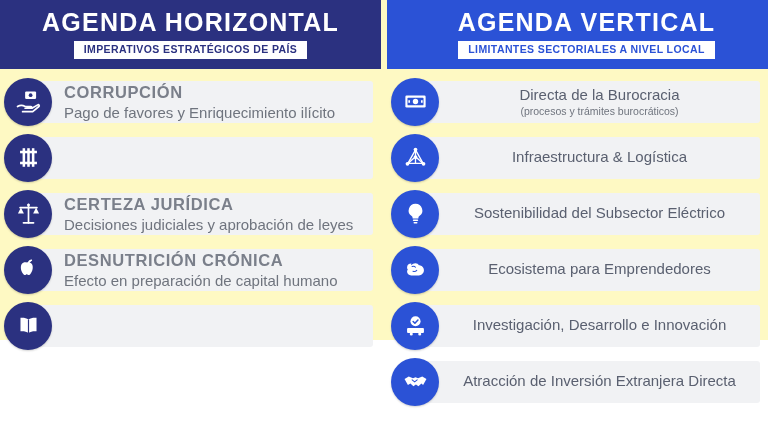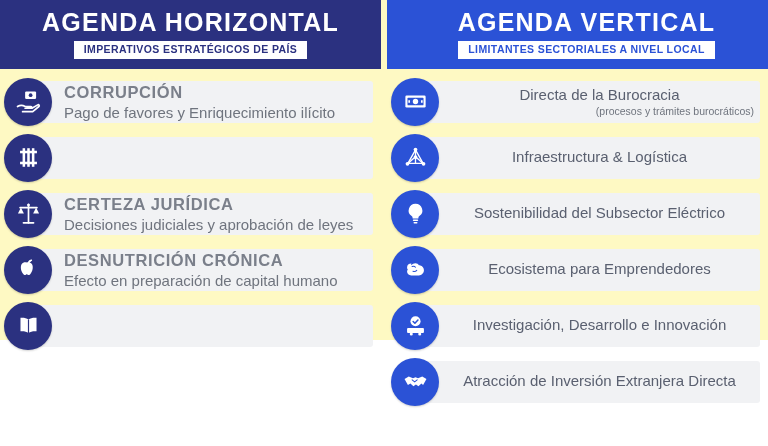--- a/index.html
+++ b/index.html
@@ -143,21 +143,20 @@
   .right-panel .item-title {
     color: #5a6070;
     font-size: 15px;
     line-height: 1.2;
     margin-bottom: 1px;
   }
   .right-panel .item-desc {
     color: #6f747e;
     font-size: 10.5px;
     line-height: 1.15;
-    text-align: right;
   }
   .item-desc:empty { display: none; }
 </style>
 </head>
 <body>
 
 <div class="board">
 
   <div class="panel left-panel">
     <div class="panel-header left">

